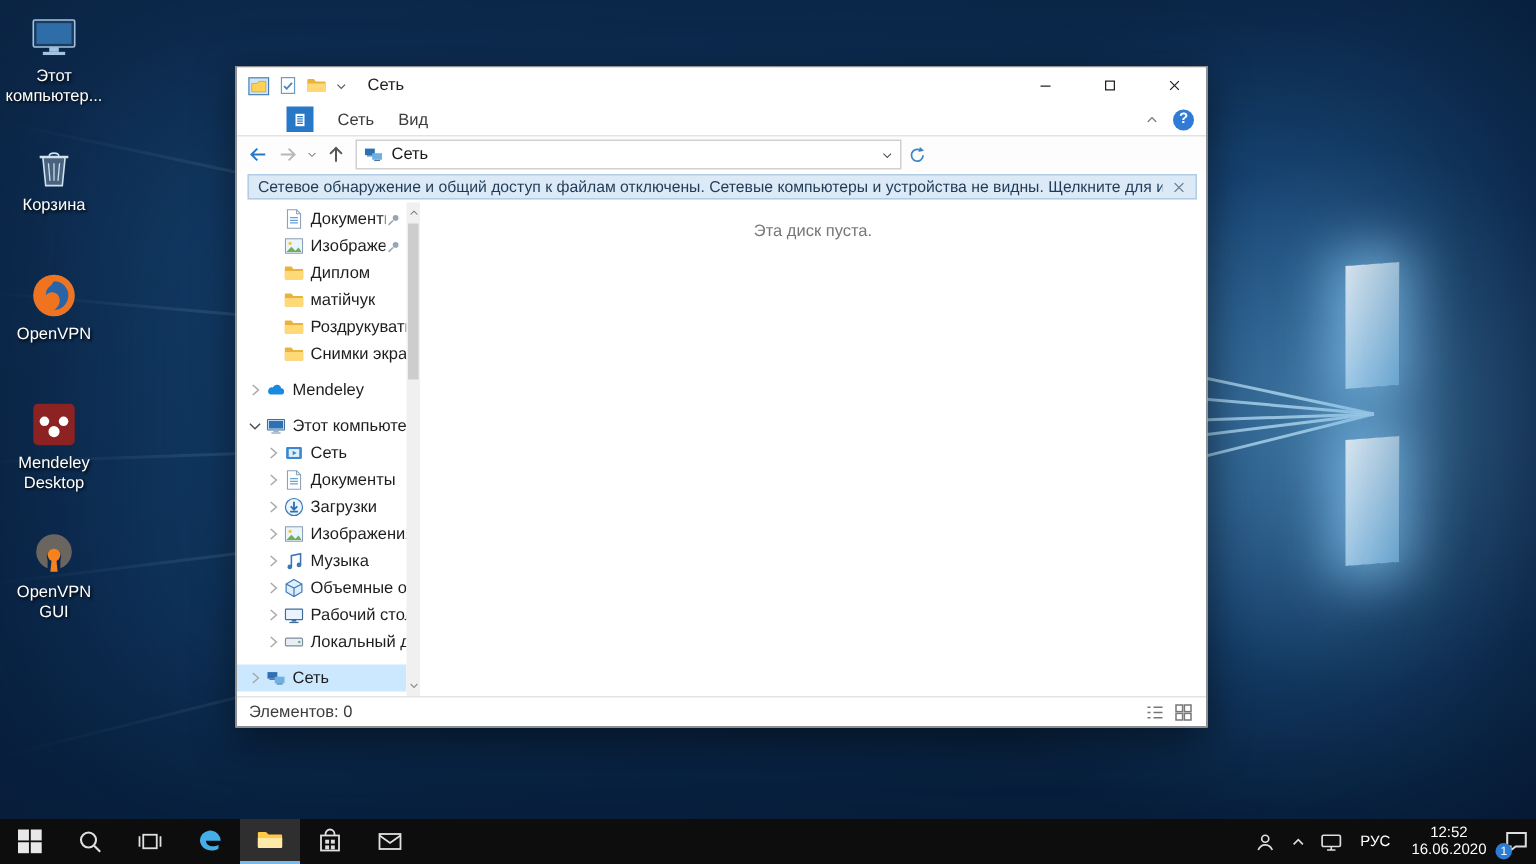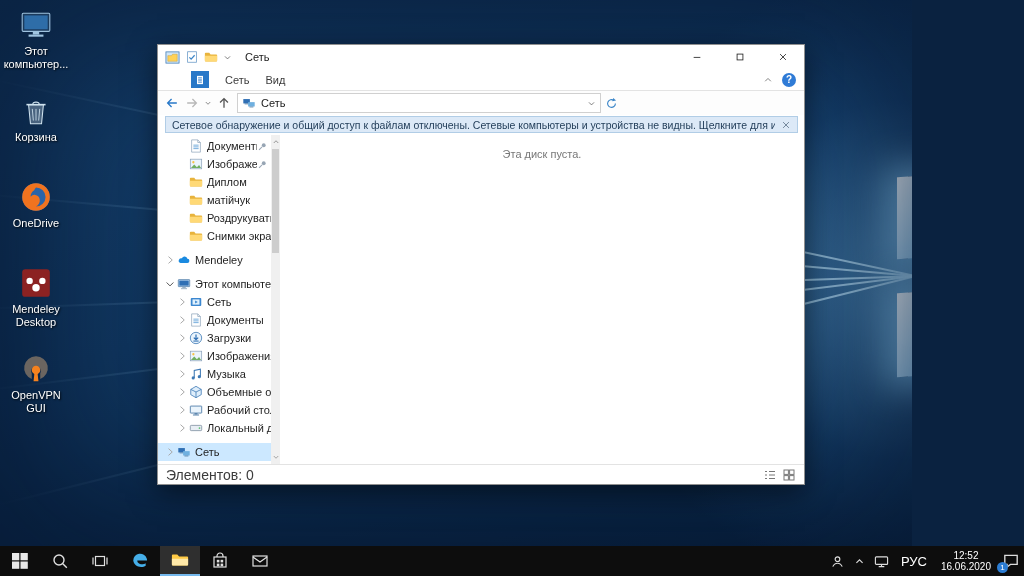--- a/index.html
+++ b/index.html
@@ -1,20 +1,20 @@
 <!DOCTYPE html>
 <html><head>
 <meta charset="utf-8">
 <style>
 *{margin:0;padding:0;box-sizing:border-box}
 html,body{width:1024px;height:576px;overflow:hidden}
 body{font-family:"Liberation Sans",sans-serif;background:#0a2240;position:relative}
 
 
-.desktop{position:absolute;left:0;top:0;width:912px;height:546px;overflow:hidden;
+.desktop{position:absolute;left:0;top:0;width:1024px;height:546px;overflow:hidden;
  background:radial-gradient(circle 430px at 905px 280px, rgba(120,195,245,.55), rgba(45,115,180,.28) 42%, rgba(10,40,75,0) 72%),
             linear-gradient(160deg,#15406c 0%,#103760 45%,#0a2848 100%);}
 .desktop::after{content:"";position:absolute;inset:0;box-shadow:inset 0 0 140px 50px rgba(2,10,30,.55);pointer-events:none}
 .beam{position:absolute;height:2px;width:950px;left:-34px;top:275px;transform-origin:100% 50%;
  background:linear-gradient(90deg,rgba(150,210,250,0),rgba(160,215,250,.38) 55%,rgba(190,230,252,.8));pointer-events:none}
 .b1{transform:rotate(-14deg)}.b2{transform:rotate(-7deg)}.b3{transform:rotate(-2deg)}
 .b4{transform:rotate(5deg)}.b5{transform:rotate(12deg)}
 .pane{position:absolute;width:36px;background:linear-gradient(120deg,#e8f6ff,#7cc0ee);
  box-shadow:0 0 34px 10px rgba(135,205,250,.8);transform:skewY(-4deg)}
 .p1{left:897px;top:176px;height:82px}
@@ -79,34 +79,34 @@
 .sb-ico{width:14px;height:14px;flex:none;margin:0 4px 0 1px}
 .sb-label{white-space:nowrap;overflow:hidden}
 .sb-pin{width:11px;height:11px;margin-left:auto;margin-right:3px;flex:none}
 .sb-scroll{width:9px;flex:none;background:#f0f0f0;display:flex;flex-direction:column;align-items:center}
 .sb-scroll .arr{width:8px;height:8px;margin:3px 0}
 .sb-thumb{width:7px;height:104px;background:#cdcdcd}
 .sb-scroll .spacer{flex:1}
 .content{flex:1;position:relative;background:#fff}
 .empty-msg{position:absolute;top:13px;left:0;width:100%;text-align:center;font-size:11px;color:#777}
 
-.statusbar{height:20px;border-top:1px solid #e3e3e3;display:flex;align-items:center;padding:0 8px;font-size:14px;color:#3c3c3c;flex:none}
+.statusbar{height:20px;border-top:1px solid #e3e3e3;display:flex;align-items:center;padding:0 8px;font-size:11px;color:#3c3c3c;flex:none}
 .sb-views{margin-left:auto;display:flex;gap:5px}
 .sb-views .ic{width:14px;height:14px}
 
 
 .taskbar{position:absolute;left:0;bottom:0;width:1024px;height:30px;background:#0d0d0d;display:flex;align-items:stretch;z-index:10}
 .tb-left{display:flex}
 .tb-btn{width:40px;display:flex;align-items:center;justify-content:center}
 .tb-btn .ic{width:18px;height:18px}
 .tb-btn.active{background:rgba(255,255,255,.14);border-bottom:2px solid #76b9ed}
 .tb-right{margin-left:auto;display:flex;align-items:center;gap:9px;padding-right:4px}
 .tray-ic{width:15px;height:15px;display:inline-flex;position:relative}
 .tray-ic.small{width:11px;height:11px}
-.lang{color:#fff;font-size:13px;padding:0 3px}
+.lang{color:#fff;font-size:10px;padding:0 3px}
 .clock{color:#fff;font-size:10px;line-height:11px;text-align:center;padding:0 2px}
 .ac-wrap{position:relative;width:18px;height:18px;display:inline-flex}
 .badge{position:absolute;left:-5px;bottom:-3px;min-width:11px;height:11px;border-radius:6px;background:#2b7cd3;
  color:#fff;font-size:8px;display:flex;align-items:center;justify-content:center;padding:0 2px}
 
 .ic{display:inline-flex;align-items:center;justify-content:center}
 .ic svg{width:100%;height:100%}
 </style>
 </head>
 <body>
@@ -143,21 +143,21 @@
         </span>
         <div class="dicon-label">Корзина</div>
       </div>
       <div class="dicon">
         <span class="ic" style="width: 34px; height: 34px;">
           <svg viewBox="0 0 32 32">
             <circle cx="16" cy="16" r="13" fill="#2a64a8"></circle>
             <path d="M16 3a13 13 0 1 0 13 13A13 13 0 0 0 16 3zm0 4a9 9 0 0 1 9 9 9 9 0 0 1-9 9c2.5-1.5 4-4 3.5-7-.4-2.3-2-3.7-4.2-4-1.8-.2-3.3.5-4.3 1.8-.3-2.4 1-4.8 3.3-6.2A9 9 0 0 1 16 7z" fill="#f0731f"></path>
           </svg>
         </span>
-        <div class="dicon-label">OneDrive</div>
+        <div class="dicon-label">OpenVPN</div>
       </div>
       <div class="dicon">
         <span class="ic" style="width: 34px; height: 34px;">
           <svg viewBox="0 0 32 32">
             <rect x="3" y="3" width="26" height="26" rx="3" fill="#8c2222"></rect>
             <circle cx="10" cy="14" r="3" fill="#fff"></circle>
             <circle cx="22" cy="14" r="3" fill="#fff"></circle>
             <circle cx="16" cy="20.5" r="3.5" fill="#fff"></circle>
           </svg>
         </span>

